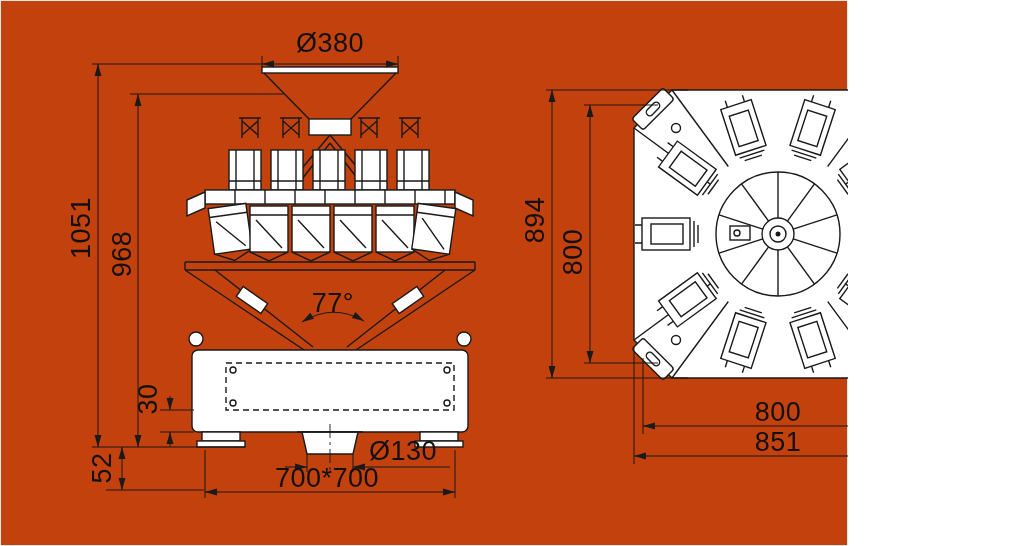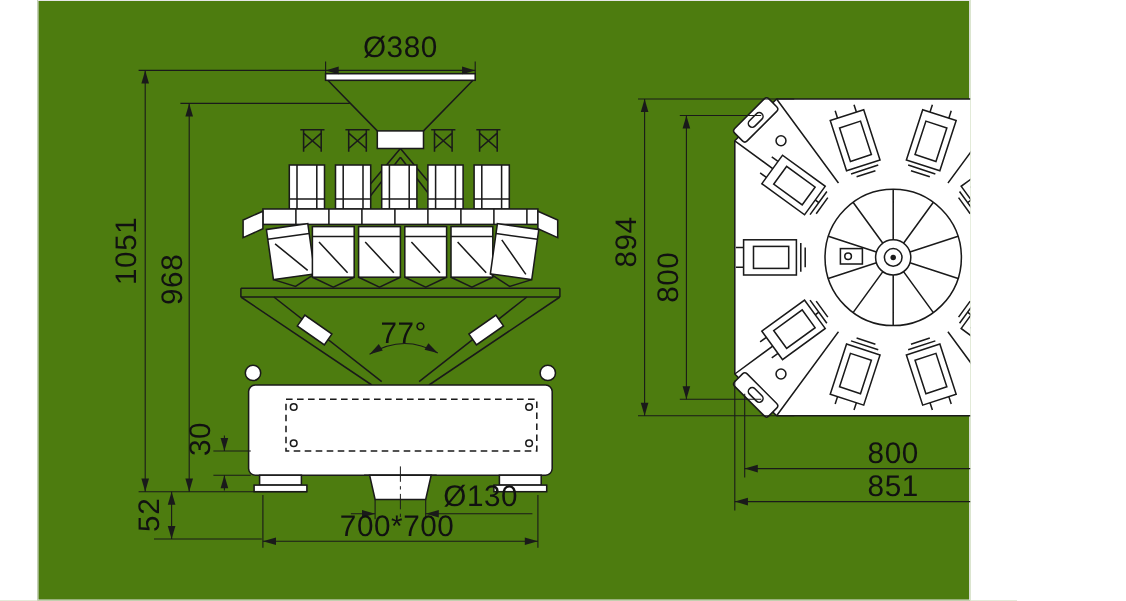--- a/index.html
+++ b/index.html
@@ -1,18 +1,18 @@
 <!DOCTYPE html>
 <html><head>
 <meta charset="utf-8">
 <title>Technical Drawing</title>
 <style>
   html,body{margin:0;padding:0;background:#ffffff;}
-  .sheet{position:relative;width:848px;height:546px;background:#4d7c0f;overflow:hidden;
-         box-shadow:inset 0 0 0 1px #e6e6e6;font-family:"Liberation Sans",sans-serif;margin-left:34px;}
+  .sheet{position:relative;width:848px;height:546px;background:#c2410c;overflow:hidden;
+         box-shadow:inset 0 0 0 1px #e6e6e6;font-family:"Liberation Sans",sans-serif;}
   svg{display:block}
   .m {stroke:#1a1a1a;stroke-width:1.4;fill:none;}
   .mf{stroke:#1a1a1a;stroke-width:1.4;fill:#ffffff;}
   .wf{fill:#ffffff;stroke:none;}
   .d {stroke:#1a1a1a;stroke-width:1;fill:none;}
   .df{fill:#1a1a1a;stroke:none;}
   .cl{stroke:#1a1a1a;stroke-width:0.9;fill:none;stroke-dasharray:14 4 3 4;}
   .dash{stroke-dasharray:6 4;}
   .dt{font-family:"Liberation Sans",sans-serif;font-size:27px;fill:#111;letter-spacing:0.5px;}
 </style>

